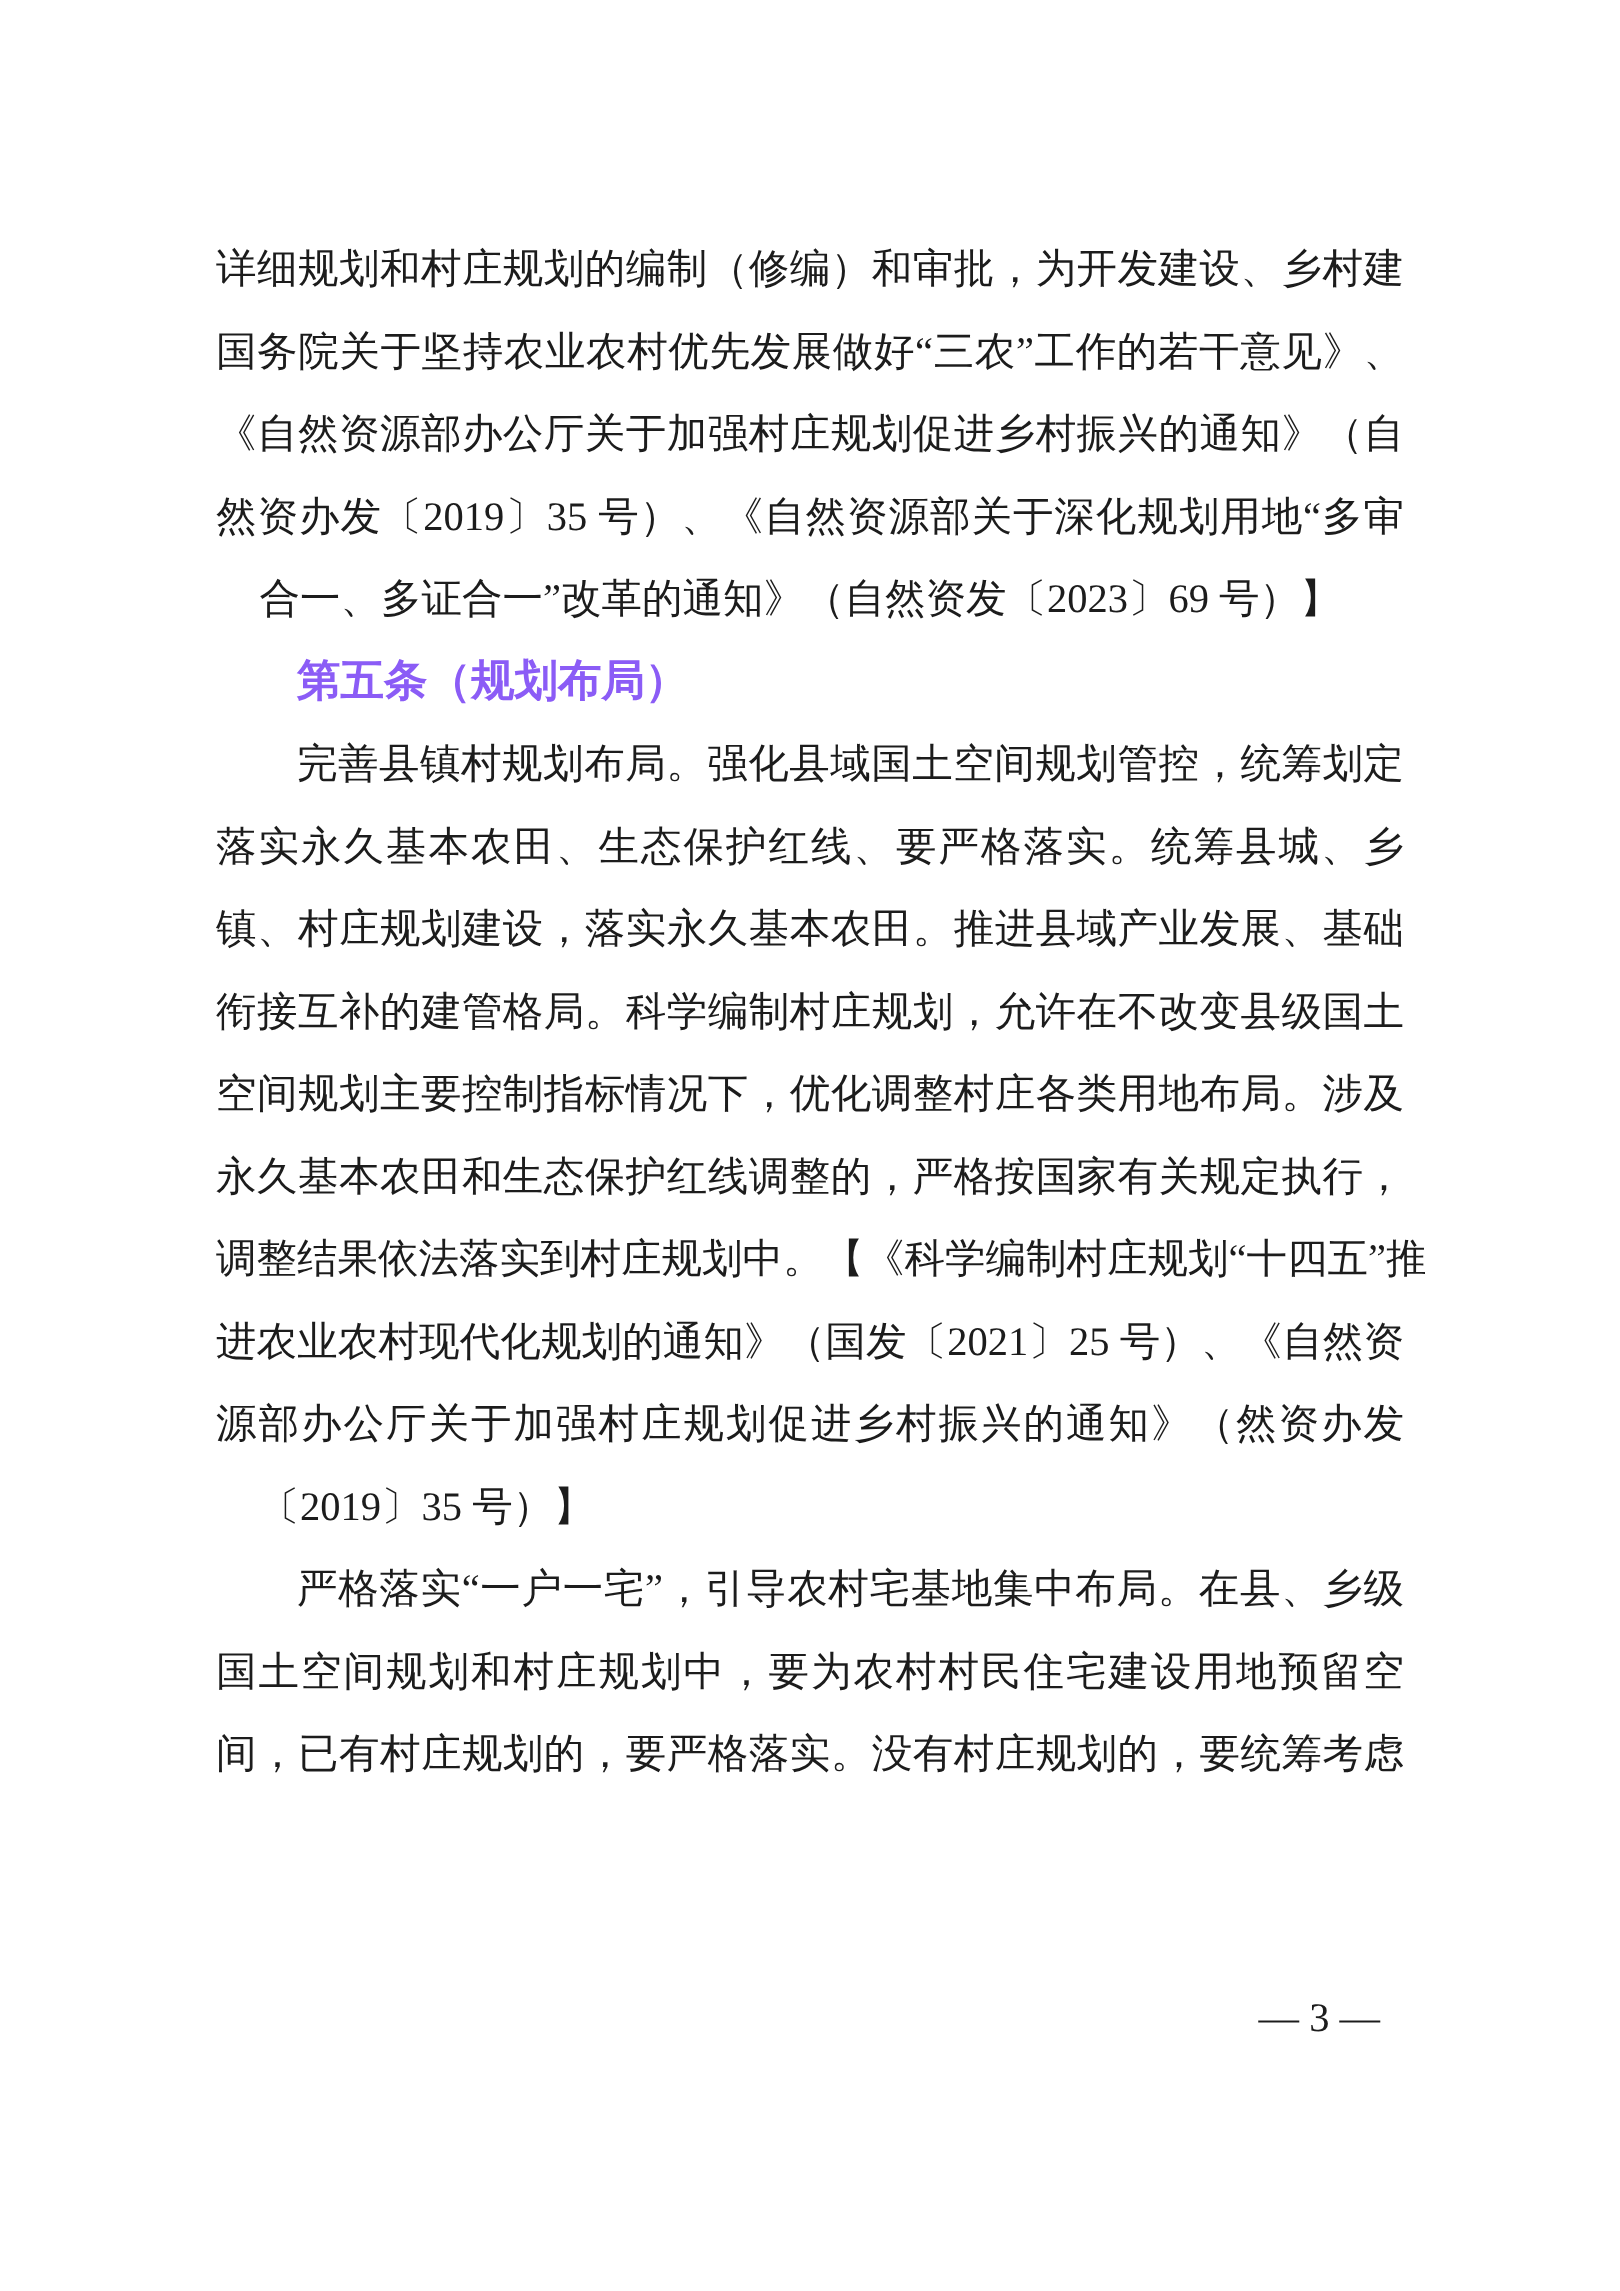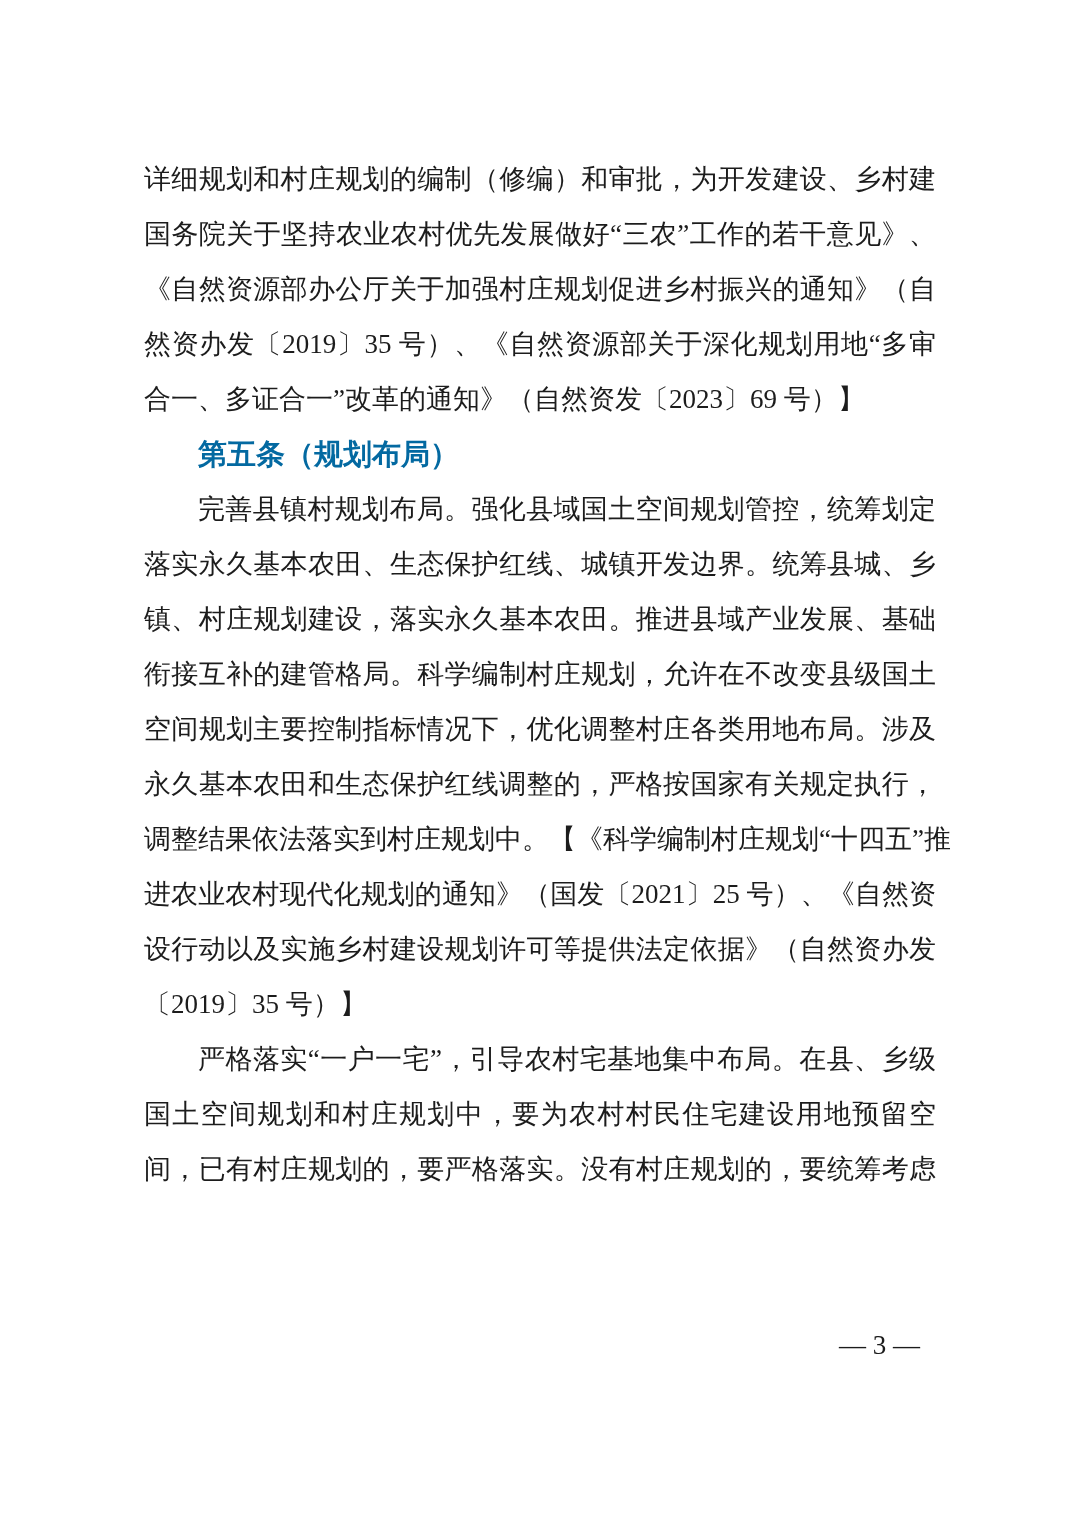--- a/index.html
+++ b/index.html
@@ -27,29 +27,30 @@
     line-height: 55px;
     font-size: 27px;
     color: #1c1c1c;
     text-align: justify;
     text-align-last: justify;
     white-space: nowrap;
     letter-spacing: 0;
   }
   .line.para-end {
     text-align-last: left;
+    margin-left: 29px;
   }
   .line.indent {
     padding-left: 54px;
   }
   .line.heading {
     font-family: "Liberation Sans", "DejaVu Sans", sans-serif;
     font-weight: bold;
     font-size: 29px;
-    color: #0369a1;
+    color: #8b5cf6;
     text-align-last: left;
   }
   .page-number {
     position: absolute;
     left: 144px;
     top: 1318px;
     width: 792px;
     height: 55px;
     line-height: 55px;
     font-size: 27px;
@@ -64,27 +65,27 @@
 
 <div class="page">
   <div class="text-block">
     <div class="line">详细规划和村庄规划的编制（修编）和审批，为开发建设、乡村建</div>
     <div class="line">国务院关于坚持农业农村优先发展做好“三农”工作的若干意见》、</div>
     <div class="line">《自然资源部办公厅关于加强村庄规划促进乡村振兴的通知》（自</div>
     <div class="line">然资办发〔2019〕35 号）、《自然资源部关于深化规划用地“多审</div>
     <div class="line para-end">合一、多证合一”改革的通知》（自然资发〔2023〕69 号）】</div>
     <div class="line heading indent">第五条（规划布局）</div>
     <div class="line indent">完善县镇村规划布局。强化县域国土空间规划管控，统筹划定</div>
-    <div class="line">落实永久基本农田、生态保护红线、城镇开发边界。统筹县城、乡</div>
+    <div class="line">落实永久基本农田、生态保护红线、要严格落实。统筹县城、乡</div>
     <div class="line">镇、村庄规划建设，落实永久基本农田。推进县域产业发展、基础</div>
     <div class="line">衔接互补的建管格局。科学编制村庄规划，允许在不改变县级国土</div>
     <div class="line">空间规划主要控制指标情况下，优化调整村庄各类用地布局。涉及</div>
     <div class="line">永久基本农田和生态保护红线调整的，严格按国家有关规定执行，</div>
     <div class="line">调整结果依法落实到村庄规划中。【《科学编制村庄规划“十四五”推</div>
     <div class="line">进农业农村现代化规划的通知》（国发〔2021〕25 号）、《自然资</div>
-    <div class="line">设行动以及实施乡村建设规划许可等提供法定依据》（自然资办发</div>
+    <div class="line">源部办公厅关于加强村庄规划促进乡村振兴的通知》（然资办发</div>
     <div class="line para-end">〔2019〕35 号）】</div>
     <div class="line indent">严格落实“一户一宅”，引导农村宅基地集中布局。在县、乡级</div>
     <div class="line">国土空间规划和村庄规划中，要为农村村民住宅建设用地预留空</div>
     <div class="line">间，已有村庄规划的，要严格落实。没有村庄规划的，要统筹考虑</div>
   </div>
   <div class="page-number">— 3 —</div>
 </div>
 
 </body></html>

